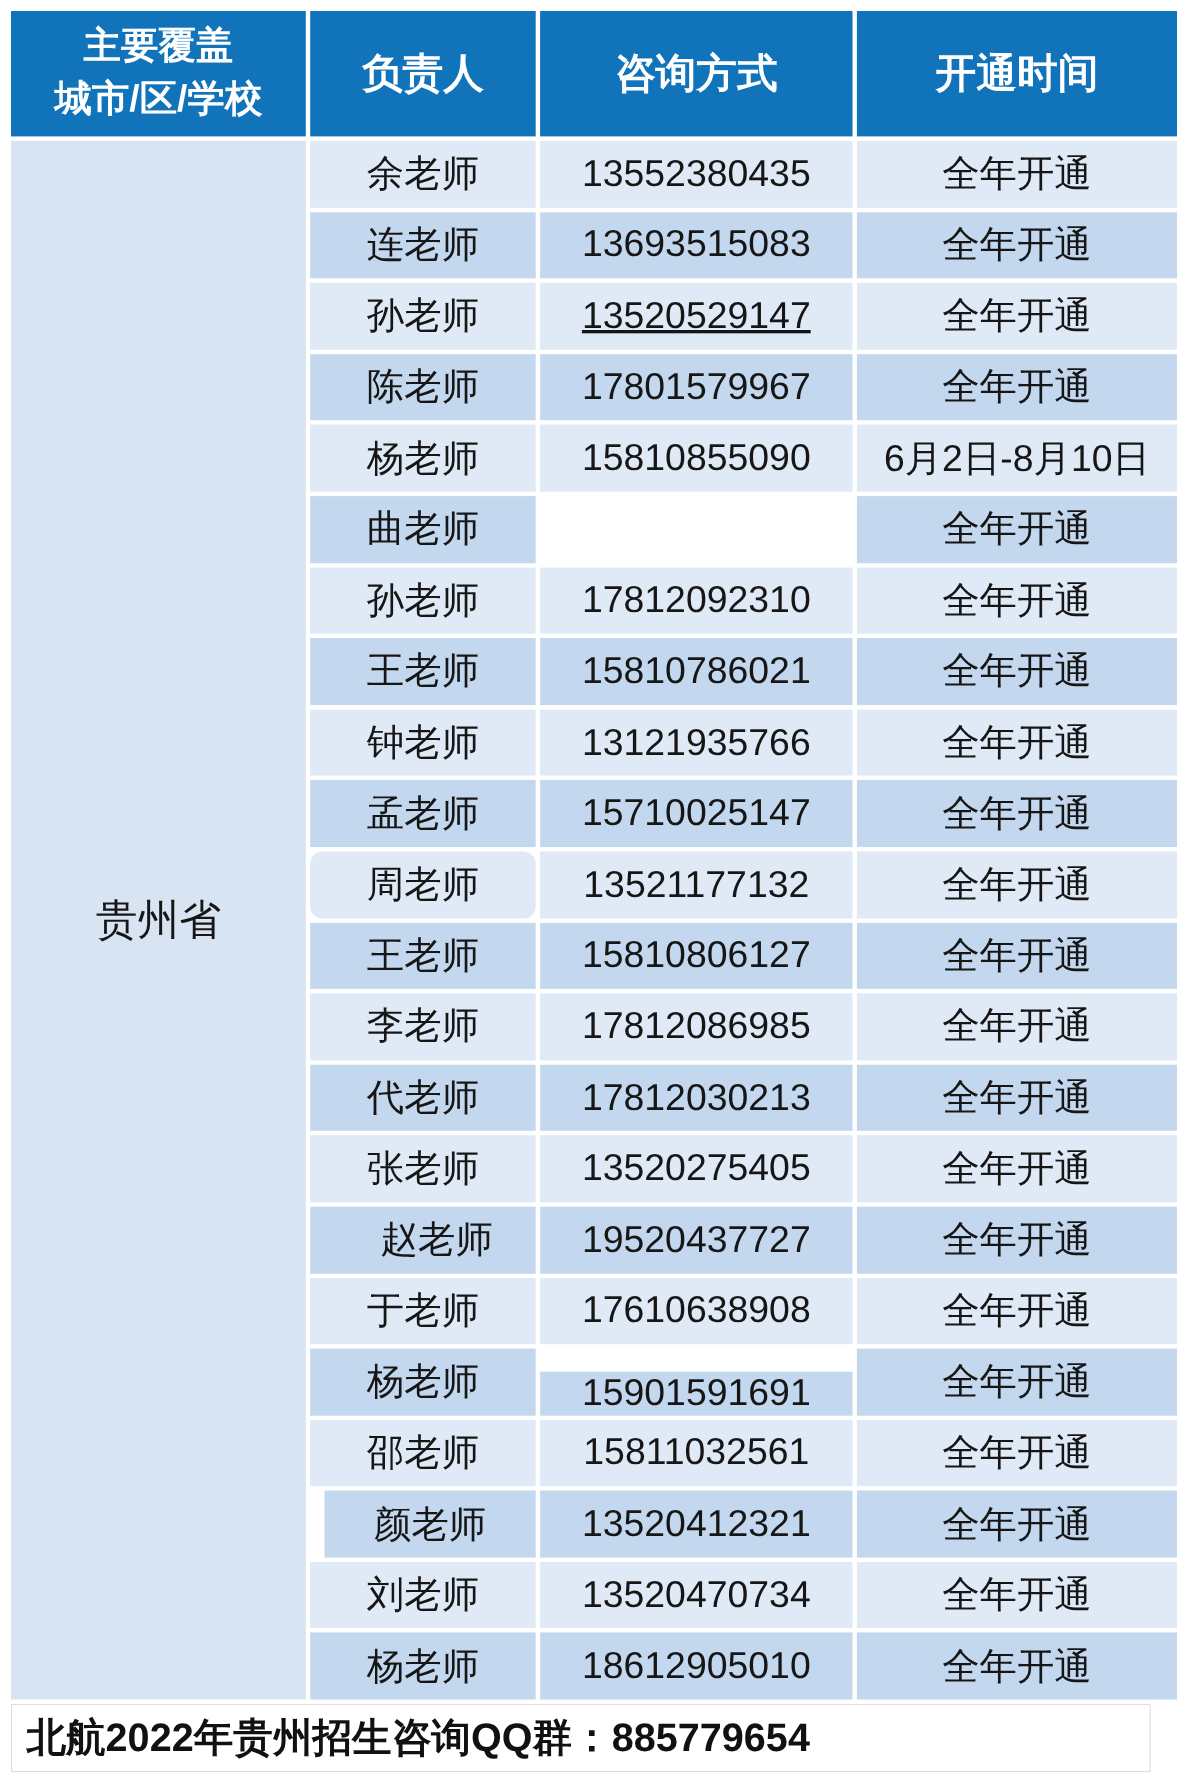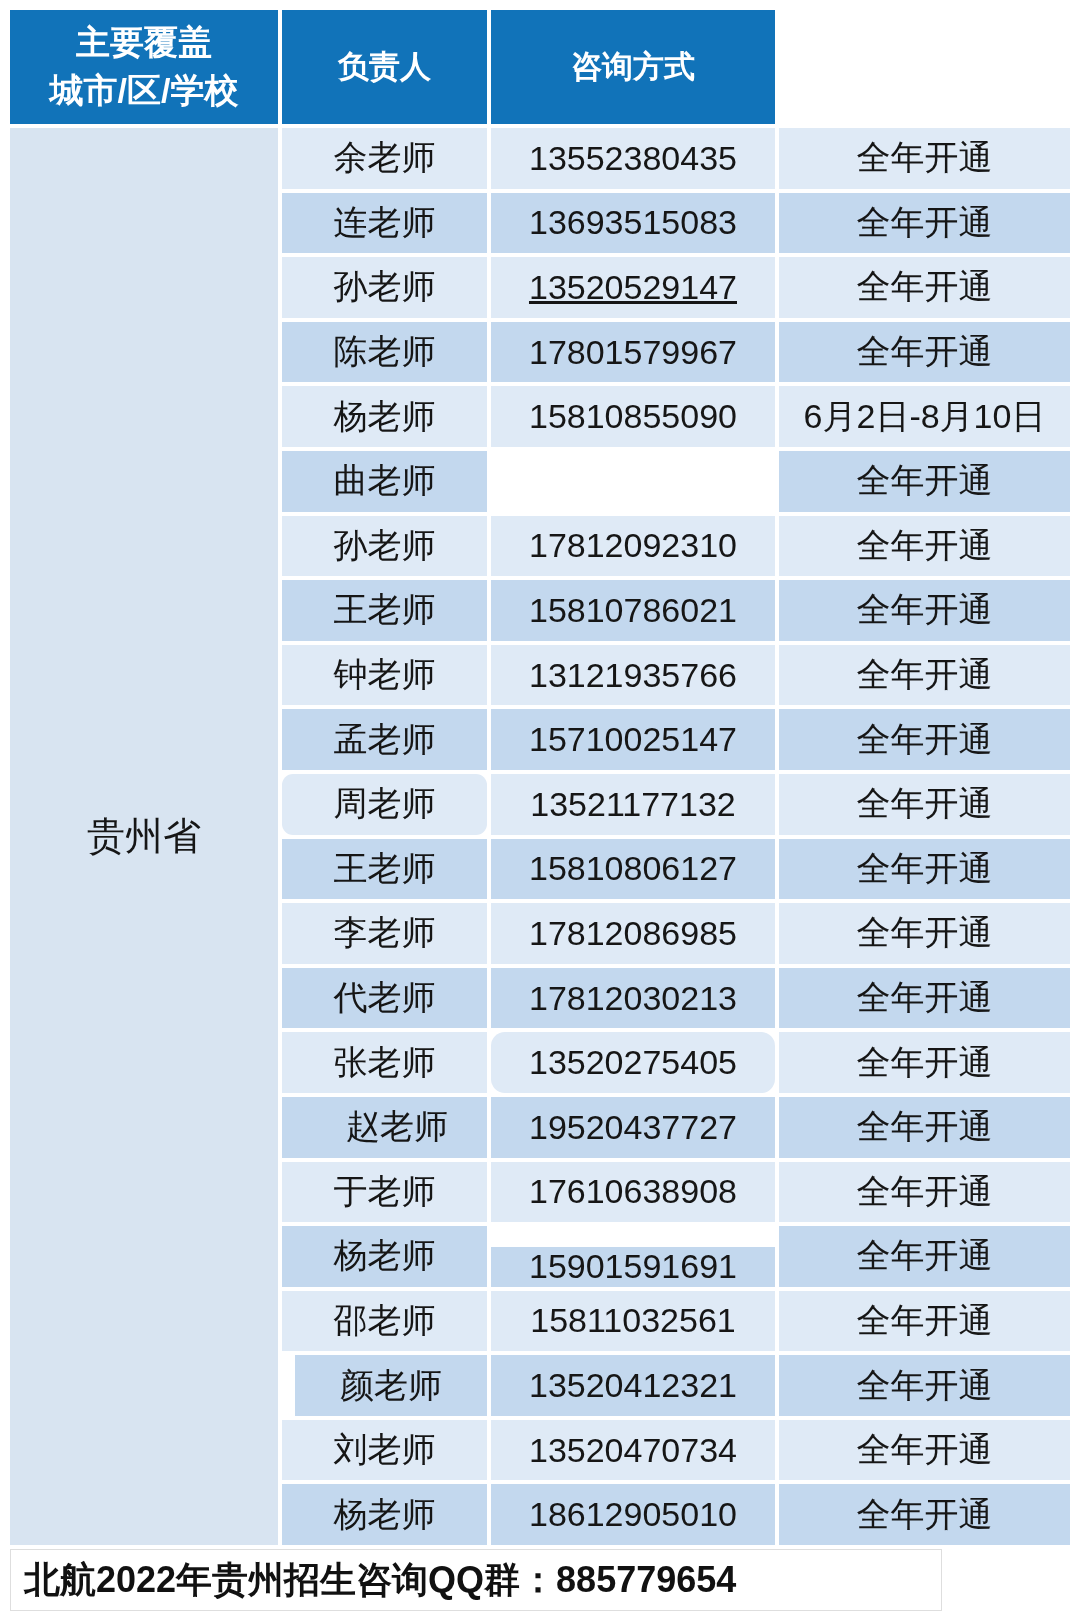--- a/index.html
+++ b/index.html
@@ -27,21 +27,21 @@
     grid-template-columns: 268px 205px 284px 291px;
     grid-template-rows: 114px repeat(22, 60.6px);
     gap: 4px;
     background: #ffffff;
   }
   .th {
     grid-row: 1;
     background: var(--header-bg);
     color: #ffffff;
     font-weight: bold;
-    font-size: 31px;
+    font-size: 37px;
     display: flex;
     align-items: center;
     justify-content: center;
     text-align: center;
   }
   .th-coverage {
     flex-direction: column;
     font-size: 34px;
     line-height: 1.4;
   }
@@ -60,21 +60,21 @@
     align-items: center;
     justify-content: center;
     font-size: 34px;
     color: var(--text-dark);
     white-space: nowrap;
   }
   .td.light { background: var(--row-light); }
   .td.dark  { background: var(--row-dark); }
   .footer {
     margin-top: 4px;
-    width: 932px;
+    width: 1036px;
     height: 62px;
     background: #ffffff;
     border: 1px solid #dedede;
     display: flex;
     align-items: center;
     padding-left: 13px;
     font-size: 36px;
     font-weight: 600;
     color: #111111;
     white-space: nowrap;
@@ -84,20 +84,21 @@
 <body>
 
 <div class="page">
   <div class="table" id="contact-table">
     <div class="th th-coverage">
       <span>主要覆盖</span>
       <span>城市/区/学校</span>
     </div>
     <div class="th">负责人</div>
     <div class="th">咨询方式</div>
+    <div class="th">开通时间</div>
     <div class="region-cell">贵州省</div>
 
   <div class="td cell-person light" style="grid-area: 2 / 2;">余老师</div>
   <div class="td cell-phone light" style="grid-area: 2 / 3;">13552380435</div>
   <div class="td cell-time light" style="grid-area: 2 / 4;">全年开通</div>
 
   <div class="td cell-person dark" style="grid-area: 3 / 2;">连老师</div>
   <div class="td cell-phone dark" style="grid-area: 3 / 3;">13693515083</div>
   <div class="td cell-time dark" style="grid-area: 3 / 4;">全年开通</div>
 
@@ -142,21 +143,21 @@
 
   <div class="td cell-person light" style="grid-area: 14 / 2;">李老师</div>
   <div class="td cell-phone light" style="grid-area: 14 / 3;">17812086985</div>
   <div class="td cell-time light" style="grid-area: 14 / 4;">全年开通</div>
 
   <div class="td cell-person dark" style="grid-area: 15 / 2;">代老师</div>
   <div class="td cell-phone dark" style="grid-area: 15 / 3;">17812030213</div>
   <div class="td cell-time dark" style="grid-area: 15 / 4;">全年开通</div>
 
   <div class="td cell-person light" style="grid-area: 16 / 2;">张老师</div>
-  <div class="td cell-phone light" style="grid-area: 16 / 3; border-radius: 14px;">13520275405</div>
+  <div class="td cell-phone light" style="grid-area: 16 / 3;">13520275405</div>
   <div class="td cell-time light" style="grid-area: 16 / 4;">全年开通</div>
 
   <div class="td cell-person dark" style="grid-area: 17 / 2; padding-left: 25px;">赵老师</div>
   <div class="td cell-phone dark" style="grid-area: 17 / 3;">19520437727</div>
   <div class="td cell-time dark" style="grid-area: 17 / 4;">全年开通</div>
 
   <div class="td cell-person light" style="grid-area: 18 / 2;">于老师</div>
   <div class="td cell-phone light" style="grid-area: 18 / 3;">17610638908</div>
   <div class="td cell-time light" style="grid-area: 18 / 4;">全年开通</div>
 

